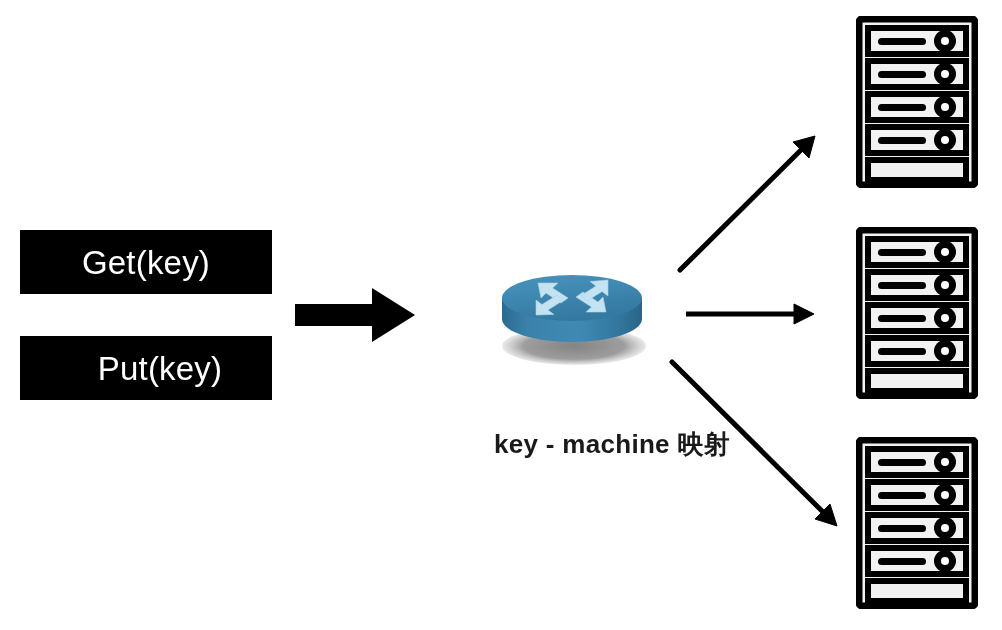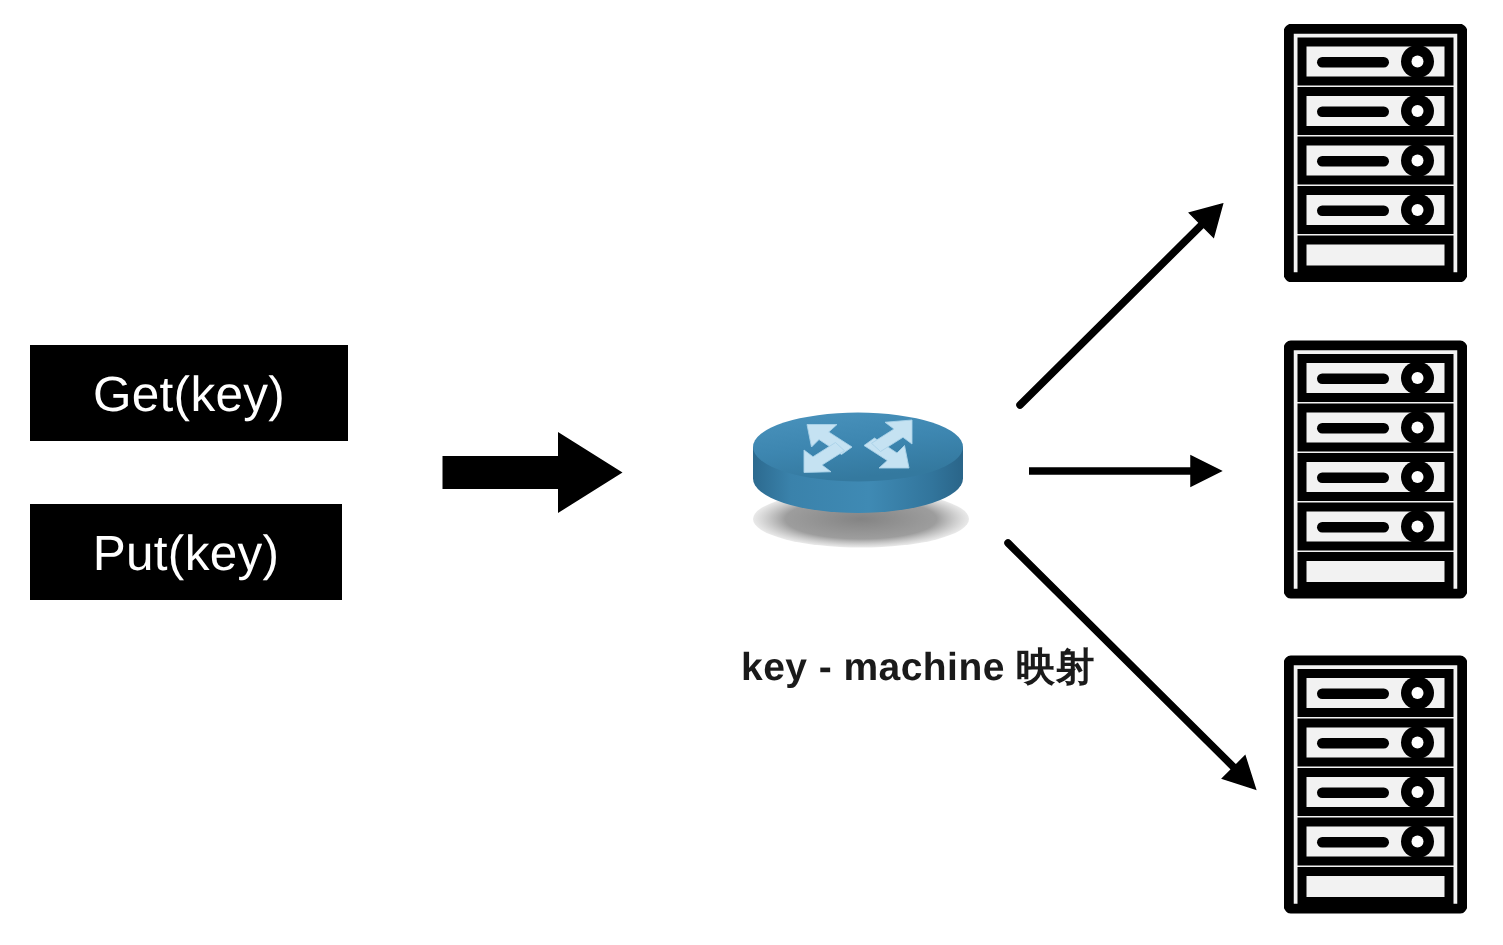--- a/index.html
+++ b/index.html
@@ -26,22 +26,22 @@
     color: #ffffff;
     display: flex;
     align-items: center;
     justify-content: center;
     font-size: 33px;
     font-weight: 400;
     letter-spacing: 0.2px;
     line-height: 1;
     font-family: "Liberation Sans", "DejaVu Sans", sans-serif;
   }
-  #op-get { left: 20px; top: 230px; width: 212px; height: 64px; }
-  #op-put { left: 20px; top: 336px; width: 208px; height: 64px; }
+  #op-get { left: 20px; top: 230px; width: 252px; height: 64px; }
+  #op-put { left: 20px; top: 336px; width: 224px; height: 64px; padding-left: 28px; }
 
   
   #input-arrow {
     position: absolute;
     left: 290px;
     top: 285px;
     width: 130px;
     height: 60px;
   }
 

